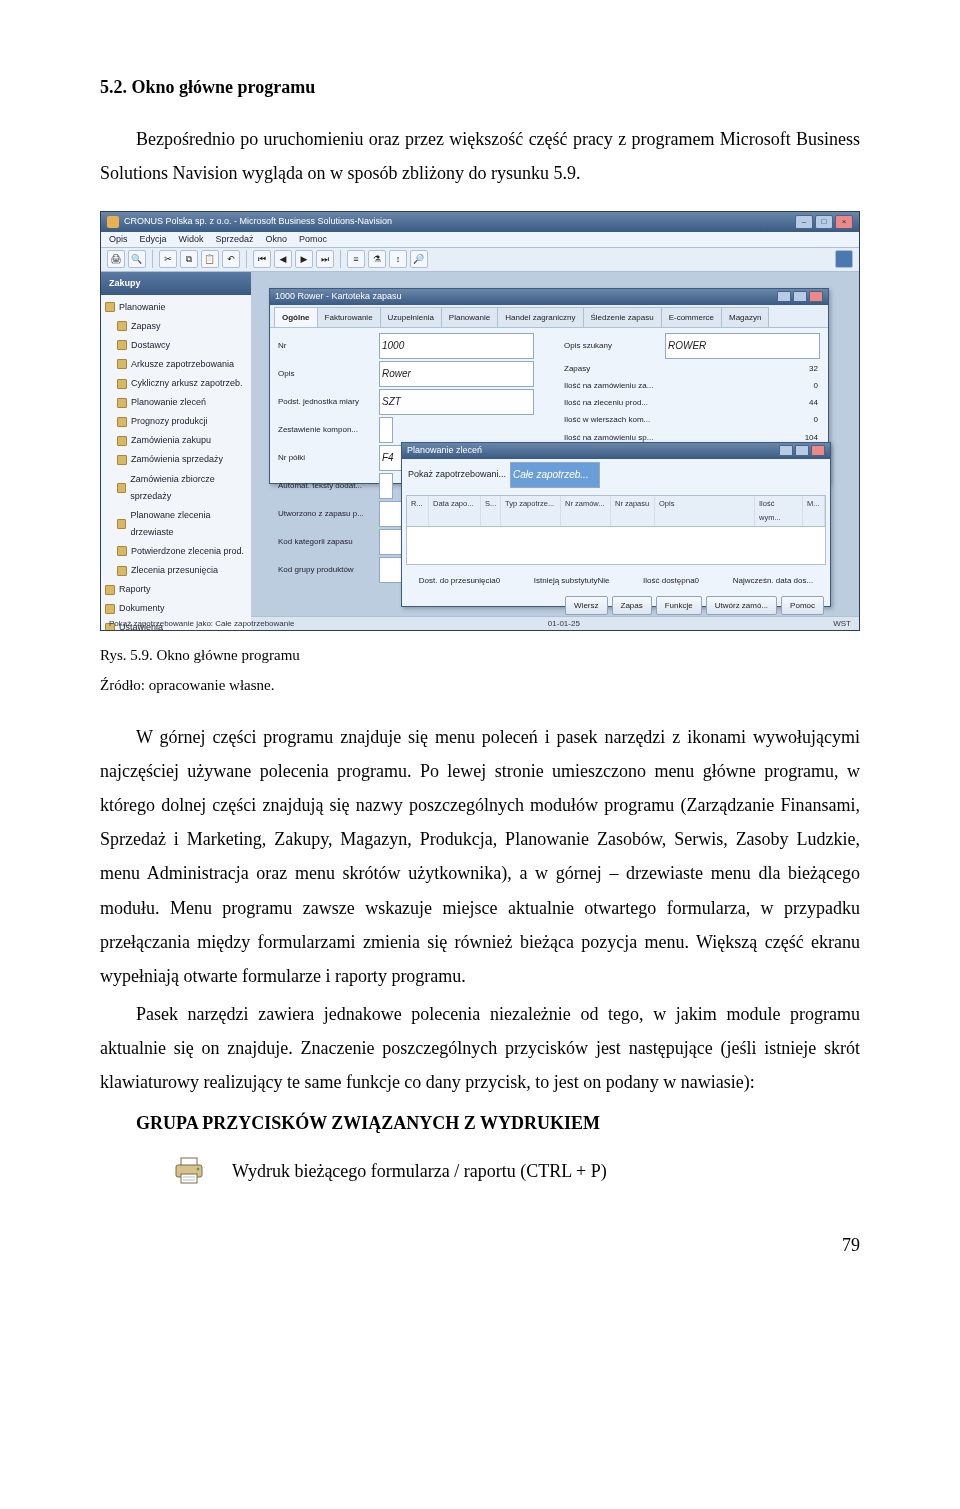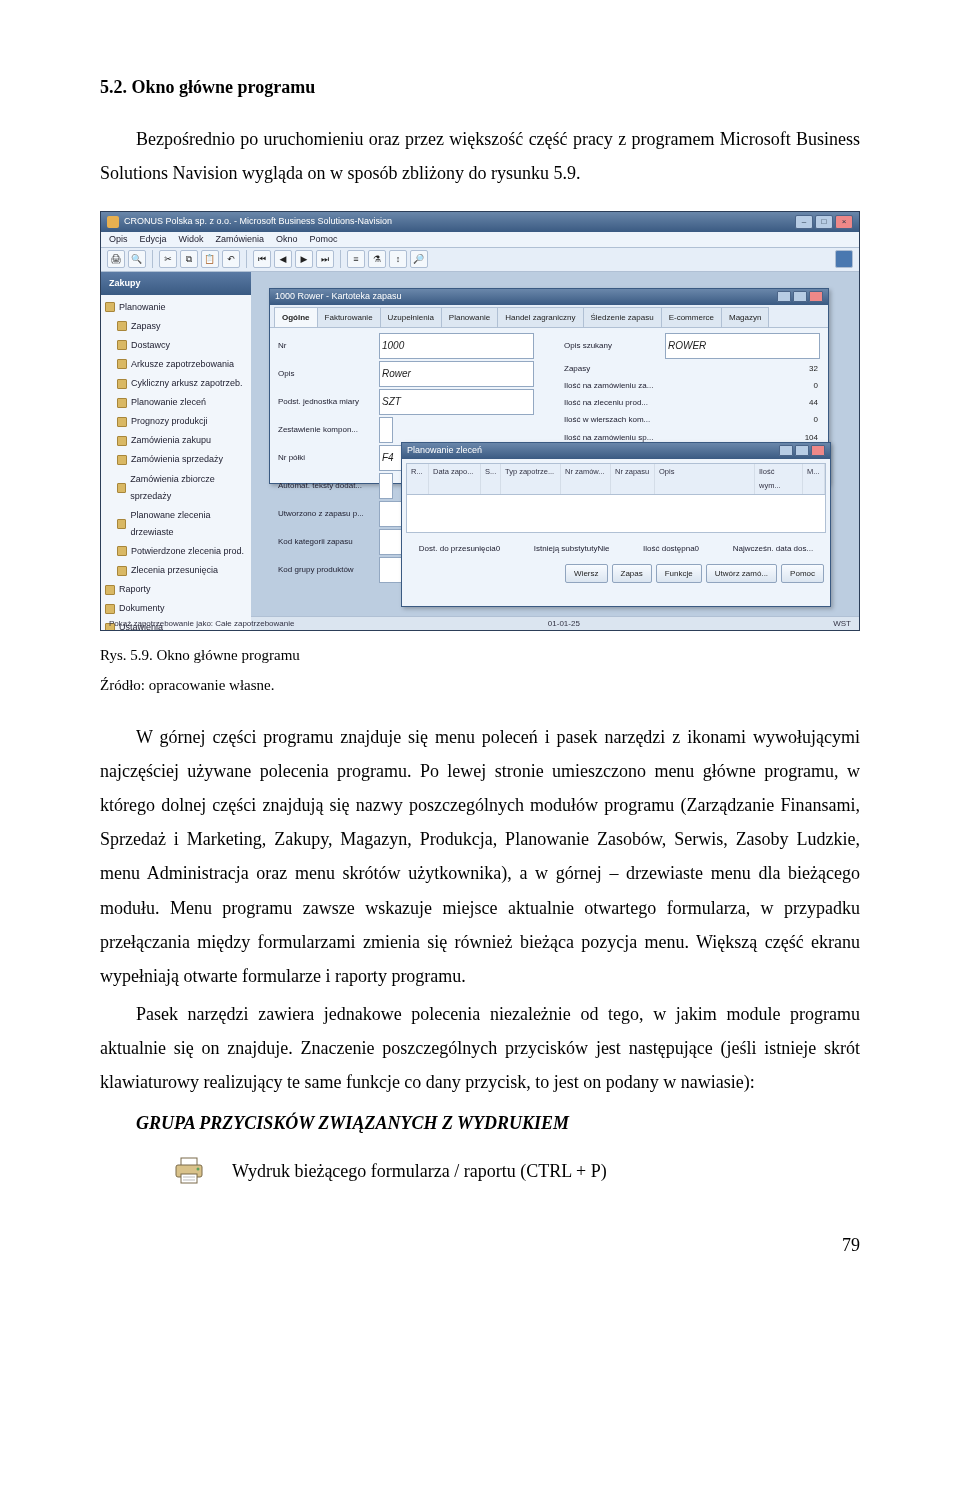--- a/index.html
+++ b/index.html
@@ -152,21 +152,20 @@
     }
     .source {
       font-size: 15px;
       margin-bottom: 20px;
     }
     .subheading {
       font-weight: bold;
       text-align: justify;
       margin-top: 6px;
       margin-left: 36px;
-      font-style: italic;
     }
     .icon-line {
       display: flex;
       align-items: center;
       gap: 26px;
       margin: 14px 0 10px 72px;
       text-align: right;
     }
     .printer-icon {
       width: 34px; height: 30px; position: relative;
@@ -197,21 +196,21 @@
         <div class="win-btn">–</div>
         <div class="win-btn">□</div>
         <div class="win-btn close">×</div>
       </div>
     </div>
 
     <div class="menubar">
       <span>Opis</span>
       <span>Edycja</span>
       <span>Widok</span>
-      <span>Zamówienia</span>
+      <span>Sprzedaż</span>
       <span>Okno</span>
       <span>Pomoc</span>
     </div>
 
     <div class="toolbar">
       <div class="tb-btn">🖨</div>
       <div class="tb-btn">🔍</div>
       <div class="tb-sep"></div>
       <div class="tb-btn">✂</div>
       <div class="tb-btn">⧉</div>
@@ -401,20 +400,24 @@
 
         <div class="form-win form2">
           <div class="fw-title">
             <span>Planowanie zleceń</span>
             <div class="fw-btns">
                 <div class="fw-btn"></div>
                 <div class="fw-btn"></div>
                 <div class="fw-btn close"></div>
               </div>
           </div>
+          <div style="padding:3px 6px;display:flex;align-items:center;gap:4px;">
+            <span>Pokaż zapotrzebowani...</span>
+            <span class="finp" style="background:#6a9ed8;color:#fff;flex:0 0 90px">Całe zapotrzeb...</span>
+          </div>
           <div class="grid">
             <div class="ghdr">
               <div class="gcell" style="width:22px">R...</div>
               <div class="gcell" style="width:52px">Data zapo...</div>
               <div class="gcell" style="width:20px">S...</div>
               <div class="gcell" style="width:60px">Typ zapotrze...</div>
               <div class="gcell" style="width:50px">Nr zamów...</div>
               <div class="gcell" style="width:44px">Nr zapasu</div>
               <div class="gcell" style="flex:1">Opis</div>
               <div class="gcell" style="width:48px">Ilość wym...</div>

